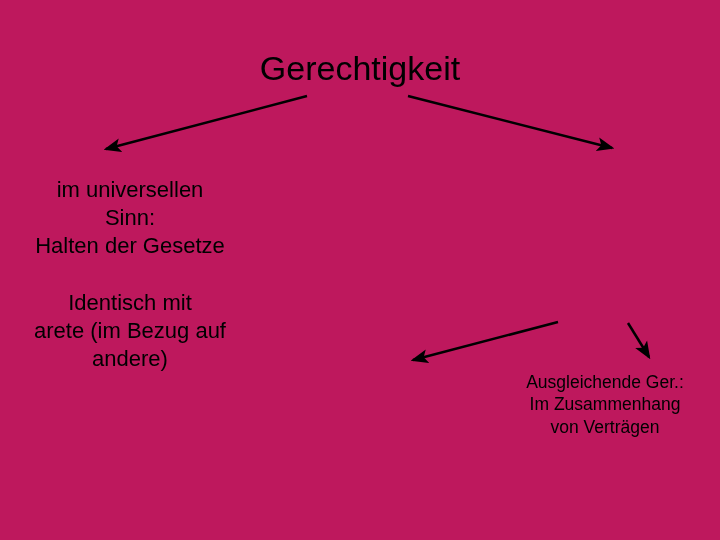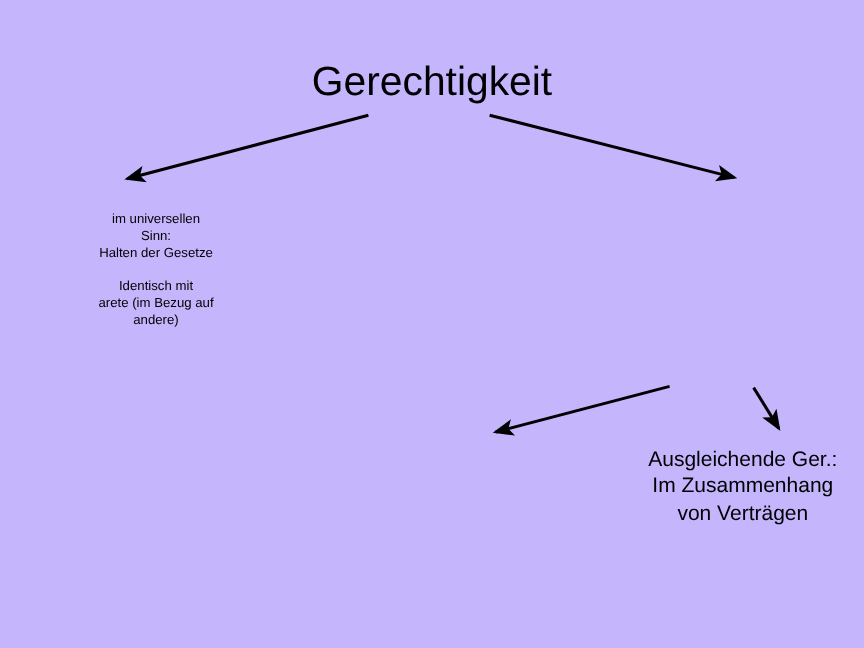--- a/index.html
+++ b/index.html
@@ -11,21 +11,21 @@
     width: 720px;
     height: 540px;
     font-family: "Liberation Sans", sans-serif;
     color: #000000;
     overflow: hidden;
   }
   #slide {
     position: relative;
     width: 720px;
     height: 540px;
-    background: #c4b5fd;
+    background: #be185d;
   }
   .txt {
     position: absolute;
     white-space: pre-line;
     color: #000000;
     line-height: 1.28;
   }
 
   
   #title {
@@ -36,21 +36,21 @@
     font-size: 34px;
     line-height: 1.2;
   }
 
   
   #left-block {
     left: 10px;
     top: 176px;
     width: 240px;
     text-align: center;
-    font-size: 11px;
+    font-size: 22px;
   }
 
   
   #right-block {
     left: 490px;
     top: 176px;
     width: 220px;
     text-align: center;
     font-size: 17.5px;
   }
@@ -59,21 +59,21 @@
   #distributive-block {
     left: 306px;
     top: 371px;
     width: 220px;
     text-align: center;
     font-size: 17.5px;
   }
 
   
   #corrective-block {
-    left: 518px;
+    left: 504px;
     top: 371px;
     width: 202px;
     text-align: center;
     font-size: 17.5px;
   }
 
   
   #arrows {
     position: absolute;
     left: 0;

